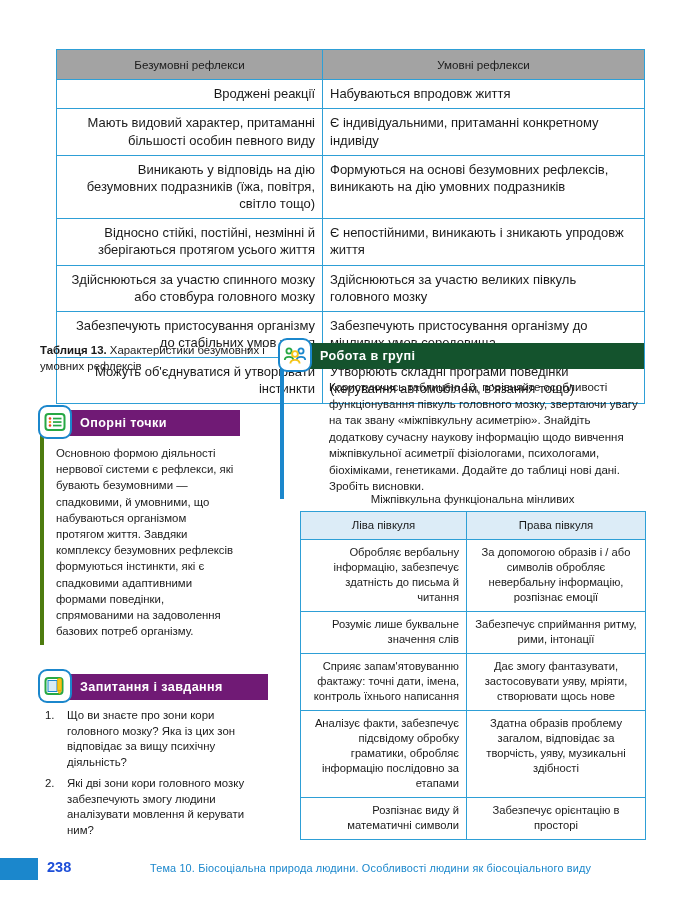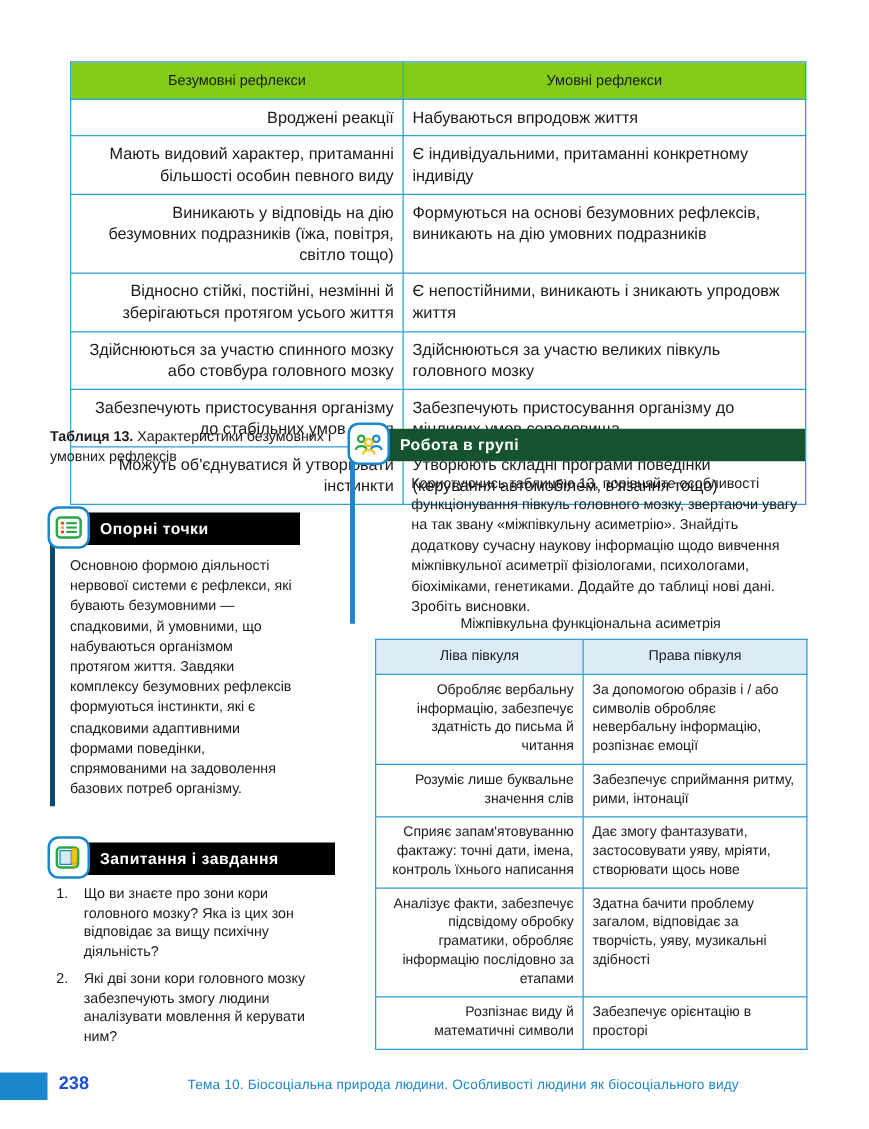--- a/index.html
+++ b/index.html
@@ -26,21 +26,21 @@
     table-layout: fixed;
   }
   .main-table td, .main-table th {
     border: 1px solid #2e9fd6;
     padding: 5px 7px 6px 7px;
     font-size: 13px;
     line-height: 1.32;
     vertical-align: top;
   }
   .main-table thead th {
-    background: #84cc16;
+    background: #a3a3a3;
     text-align: center;
     font-weight: 400;
     font-size: 11.6px;
     padding-top: 7px;
     padding-bottom: 7px;
   }
   .main-table td.col-left {
     text-align: right;
   }
   .main-table td.col-right {
@@ -61,21 +61,21 @@
   }
   .table-caption b { font-weight: 700; }
 
   
   .box {
     position: absolute;
   }
   .box-head {
     position: relative;
     height: 26px;
-    background: #000000;
+    background: #701a75;
     display: flex;
     align-items: center;
   }
   .box-head .head-label {
     color: #ffffff;
     font-weight: 700;
     font-size: 12.6px;
     letter-spacing: 0.4px;
     margin-left: 40px;
   }
@@ -87,21 +87,21 @@
     height: 34px;
     background: #ffffff;
     border: 2px solid #1b87cc;
     border-radius: 9px;
     box-sizing: border-box;
     display: flex;
     align-items: center;
     justify-content: center;
   }
   .box-body {
-    border-left: 4px solid #0c4a6e;
+    border-left: 4px solid #4d7c0f;
     padding: 9px 6px 6px 12px;
     font-size: 11.4px;
     line-height: 1.42;
   }
 
   
   .ic { display:block; }
 
   
   #support-points {
@@ -182,21 +182,21 @@
   }
   .hemi-table thead th {
     background: #dcecf7;
     text-align: center;
     font-weight: 400;
     font-size: 11.4px;
     padding-top: 6px;
     padding-bottom: 6px;
   }
   .hemi-table td.h-left  { text-align: right; }
-  .hemi-table td.h-right { text-align: left; }
+  .hemi-table td.h-right { text-align: center; }
   .hemi-w-left  { width: 166px; }
   .hemi-w-right { width: 179px; }
 
   
   .footer-swatch {
     position: absolute;
     left: 0;
     top: 858px;
     width: 38px;
     height: 22px;
@@ -324,21 +324,21 @@
         <path d="M13.8 15 C13.8 10.8 22.2 10.8 22.2 15" fill="none" stroke="#1b87cc" stroke-width="1.8"></path>
         <circle cx="12" cy="9" r="2.9" fill="none" stroke="#f5c518" stroke-width="1.9"></circle>
         <path d="M7.4 18.6 C7.4 13.6 16.6 13.6 16.6 18.6" fill="none" stroke="#f5c518" stroke-width="1.9"></path>
       </svg>
     </div>
     <span class="head-label">Робота в групі</span>
   </div>
   <div class="box-body">Користуючись таблицею 13, порівняйте особливості функціонування півкуль головного мозку, звертаючи увагу на так звану «міжпівкульну асиметрію». Знайдіть додаткову сучасну наукову інформацію щодо вивчення міжпівкульної асиметрії фізіологами, психологами, біохіміками, генетиками. Додайте до таблиці нові дані. Зробіть висновки.</div>
 </div>
 
-<div class="sub-title">Міжпівкульна функціональна асиметрія</div>
+<div class="sub-title">Міжпівкульна функціональна мінливих</div>
 
 <table class="hemi-table">
   <colgroup>
     <col class="hemi-w-left">
       <col class="hemi-w-right">
   </colgroup>
   <thead>
     <tr>
       <th>Ліва півкуля</th>
       <th>Права півкуля</th>
@@ -352,21 +352,21 @@
     <tr>
       <td class="h-left">Розуміє лише буквальне значення слів</td>
       <td class="h-right">Забезпечує сприймання ритму, рими, інтонації</td>
     </tr>
     <tr>
       <td class="h-left">Сприяє запам'ятовуванню фактажу: точні дати, імена, контроль їхнього написання</td>
       <td class="h-right">Дає змогу фантазувати, застосовувати уяву, мріяти, створювати щось нове</td>
     </tr>
     <tr>
       <td class="h-left">Аналізує факти, забезпечує підсвідому обробку граматики, обробляє інформацію послідовно за етапами</td>
-      <td class="h-right">Здатна бачити проблему загалом, відповідає за творчість, уяву, музикальні здібності</td>
+      <td class="h-right">Здатна образів проблему загалом, відповідає за творчість, уяву, музикальні здібності</td>
     </tr>
     <tr>
       <td class="h-left">Розпізнає виду й математичні символи</td>
       <td class="h-right">Забезпечує орієнтацію в просторі</td>
     </tr>
   </tbody>
 </table>
 
 <div class="footer-swatch"></div>
 <div class="page-number">238</div>

